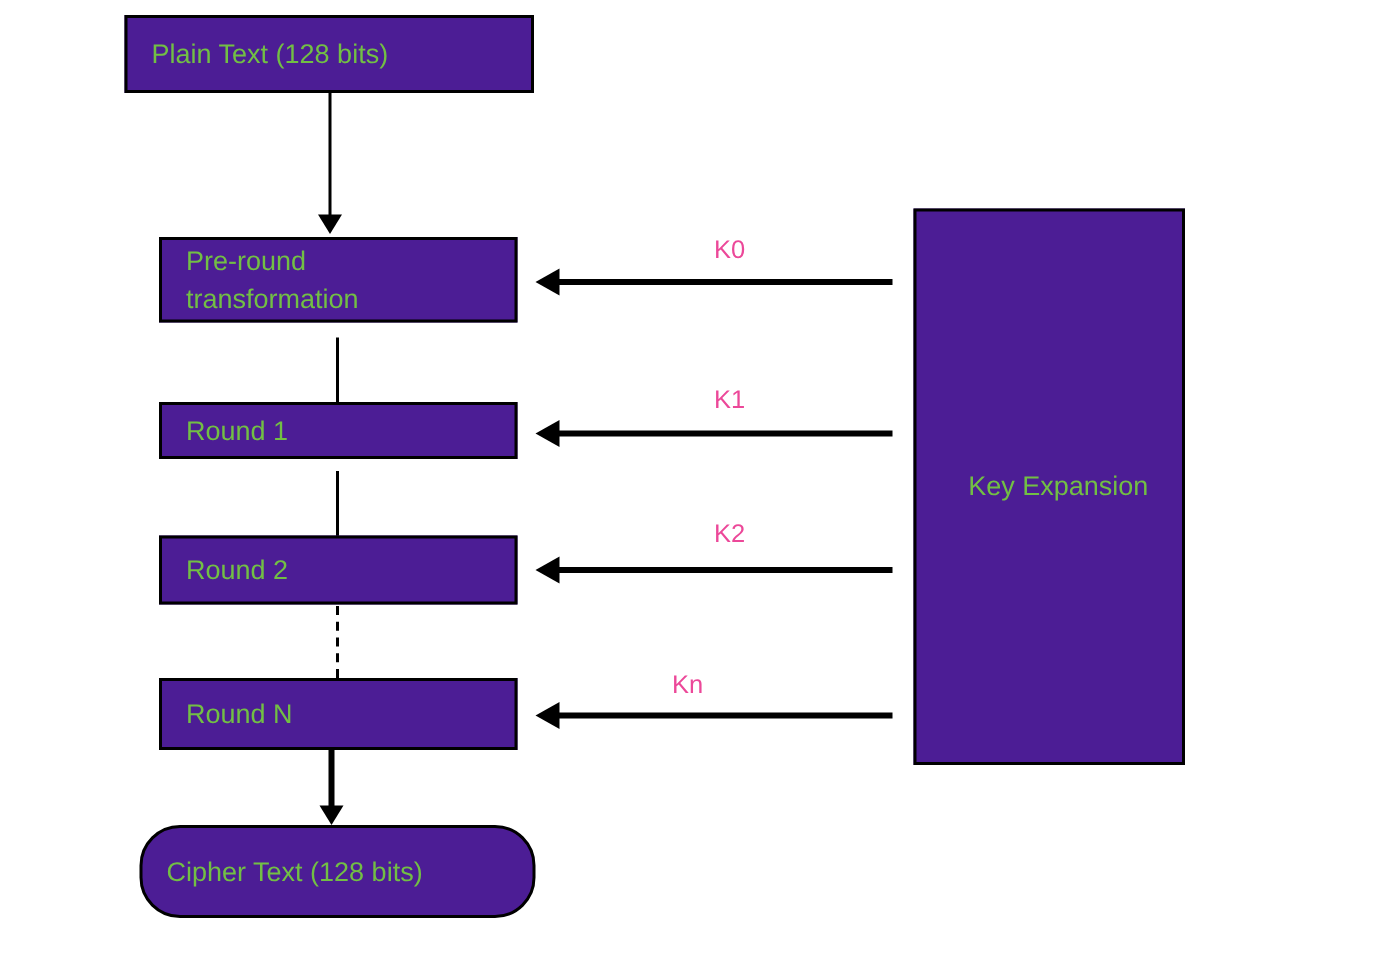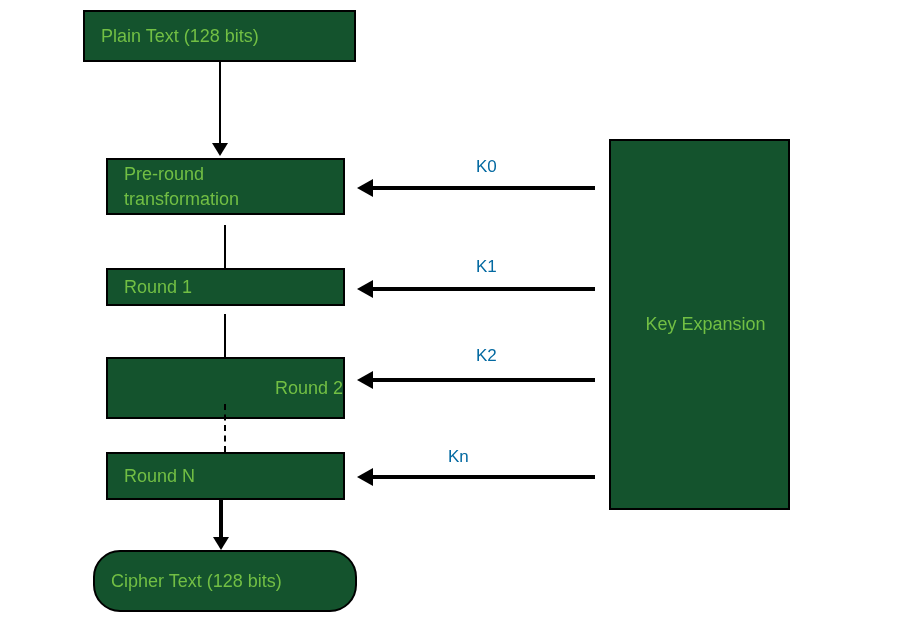--- a/index.html
+++ b/index.html
@@ -14,21 +14,21 @@
     position: relative;
     width: 917px;
     height: 644px;
     background: #ffffff;
     overflow: hidden;
   }
   .node {
     position: absolute;
     box-sizing: border-box;
     border: 2px solid #000000;
-    background: #14532d;
+    background: #4c1d95;
     color: #72bf44;
     font-size: 18px;
     line-height: 25px;
     display: flex;
     align-items: center;
     padding-left: 16px;
   }
   .node.center {
     justify-content: center;
     padding-left: 12px;
@@ -63,21 +63,21 @@
   .arrow-left {
     position: absolute;
     width: 0;
     height: 0;
     border-top: 9px solid transparent;
     border-bottom: 9px solid transparent;
     border-right: 16px solid #000000;
   }
   .key-label {
     position: absolute;
-    color: #0369a1;
+    color: #ec4899;
     font-size: 17px;
     line-height: 20px;
     white-space: nowrap;
   }
 </style>
 </head>
 <body>
 
 <div id="canvas">
 
@@ -94,21 +94,21 @@
   </div>
 
   <div class="connector v-line" style="left:224px; top:225px; height:44px;"></div>
 
   <div class="node" style="left:106px; top:268px; width:239px; height:38px;">
     <span class="node-label">Round 1</span>
   </div>
 
   <div class="connector v-line" style="left:224px; top:314px; height:44px;"></div>
 
-  <div class="node" style="left:106px; top:357px; width:239px; height:62px;justify-content:flex-end;">
+  <div class="node" style="left:106px; top:357px; width:239px; height:46px;">
     <span class="node-label">Round 2</span>
   </div>
 
   <div class="dashed-line" style="left:224px; top:404px; height:48px;"></div>
 
   <div class="node" style="left:106px; top:452px; width:239px; height:48px;align-items:center;">
     <span class="node-label">Round N</span>
   </div>
 
   <div class="connector" style="left:219px; top:500px; width:4px; height:39px;"></div>

